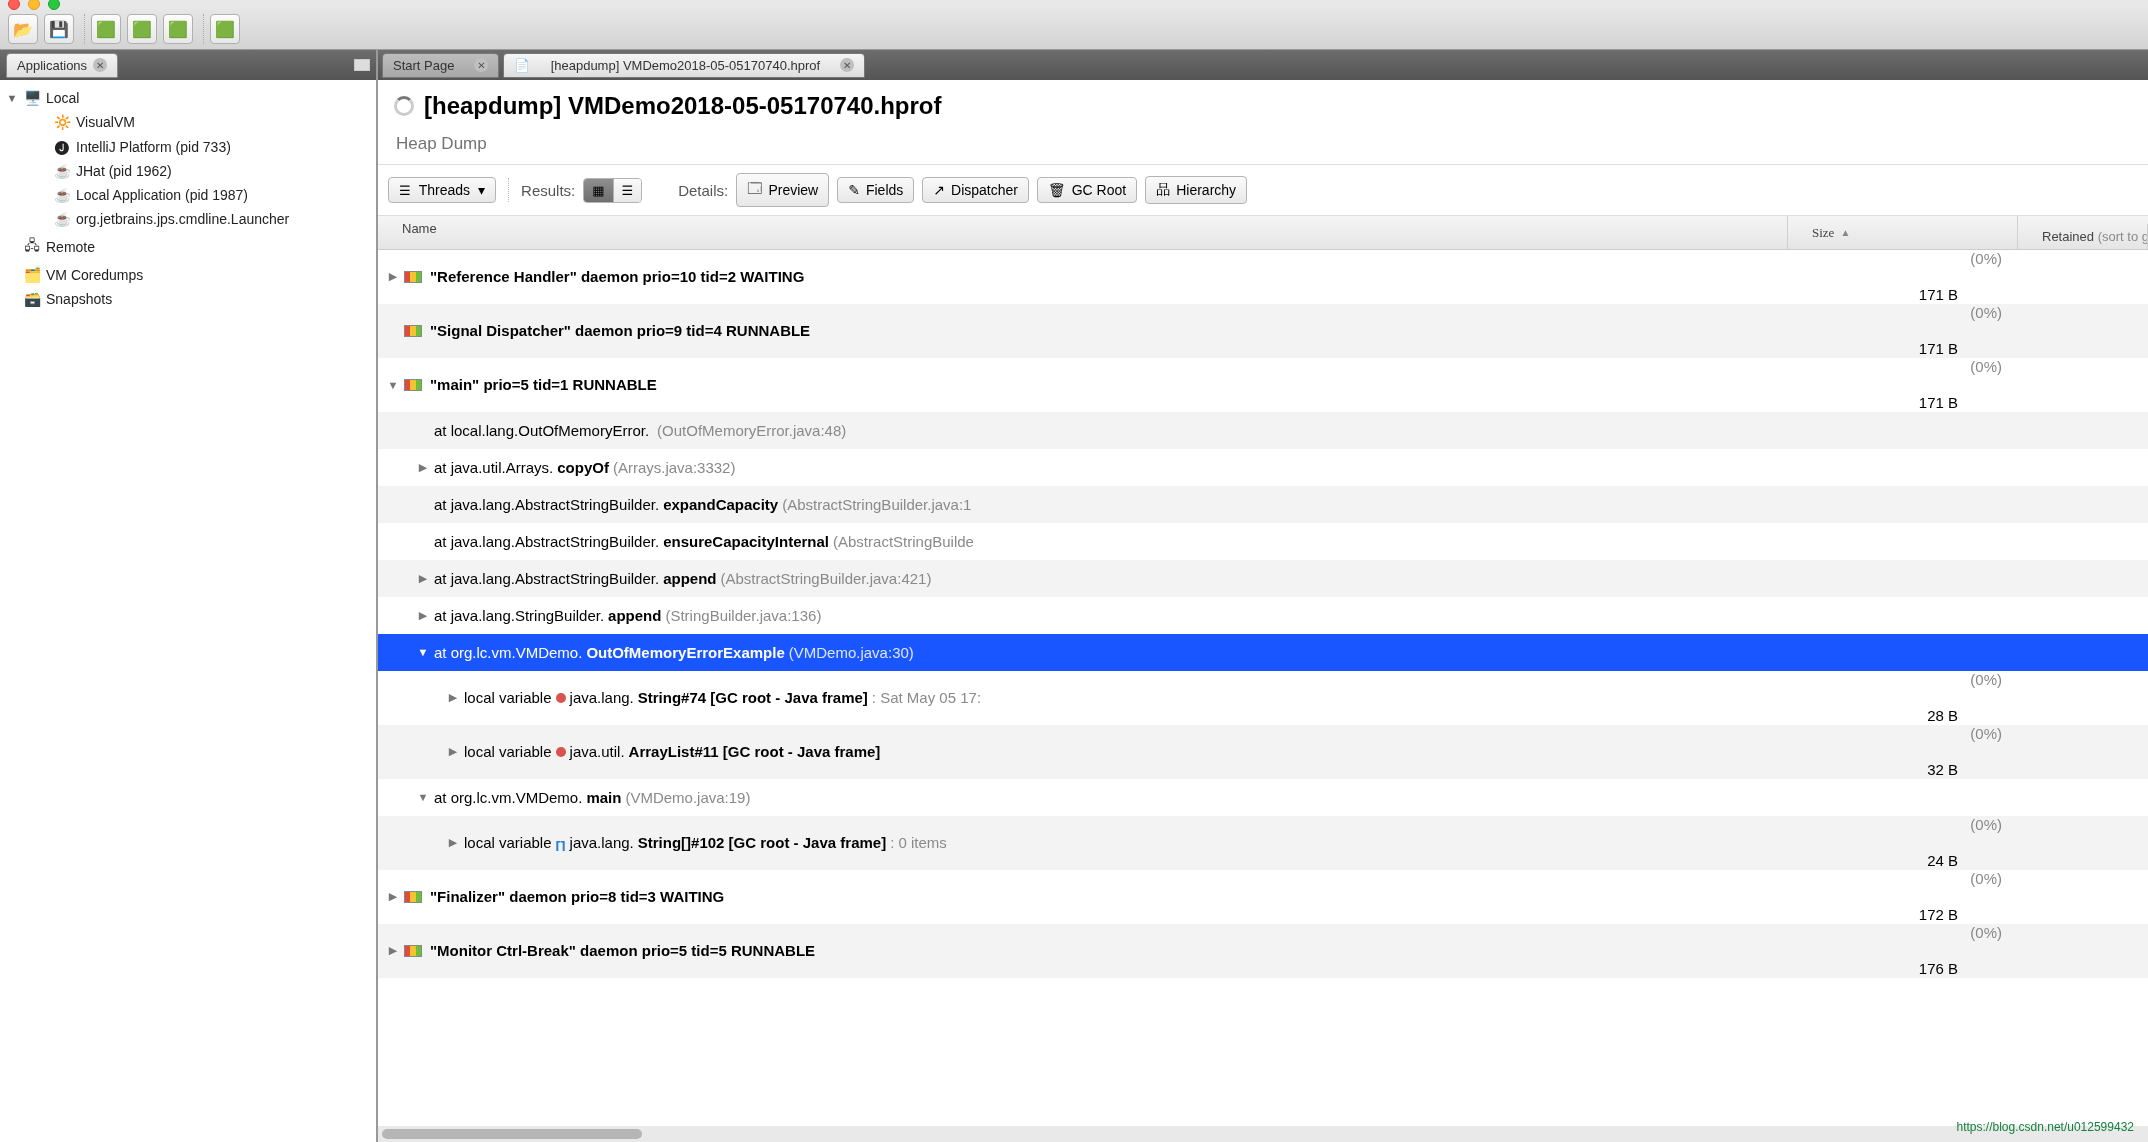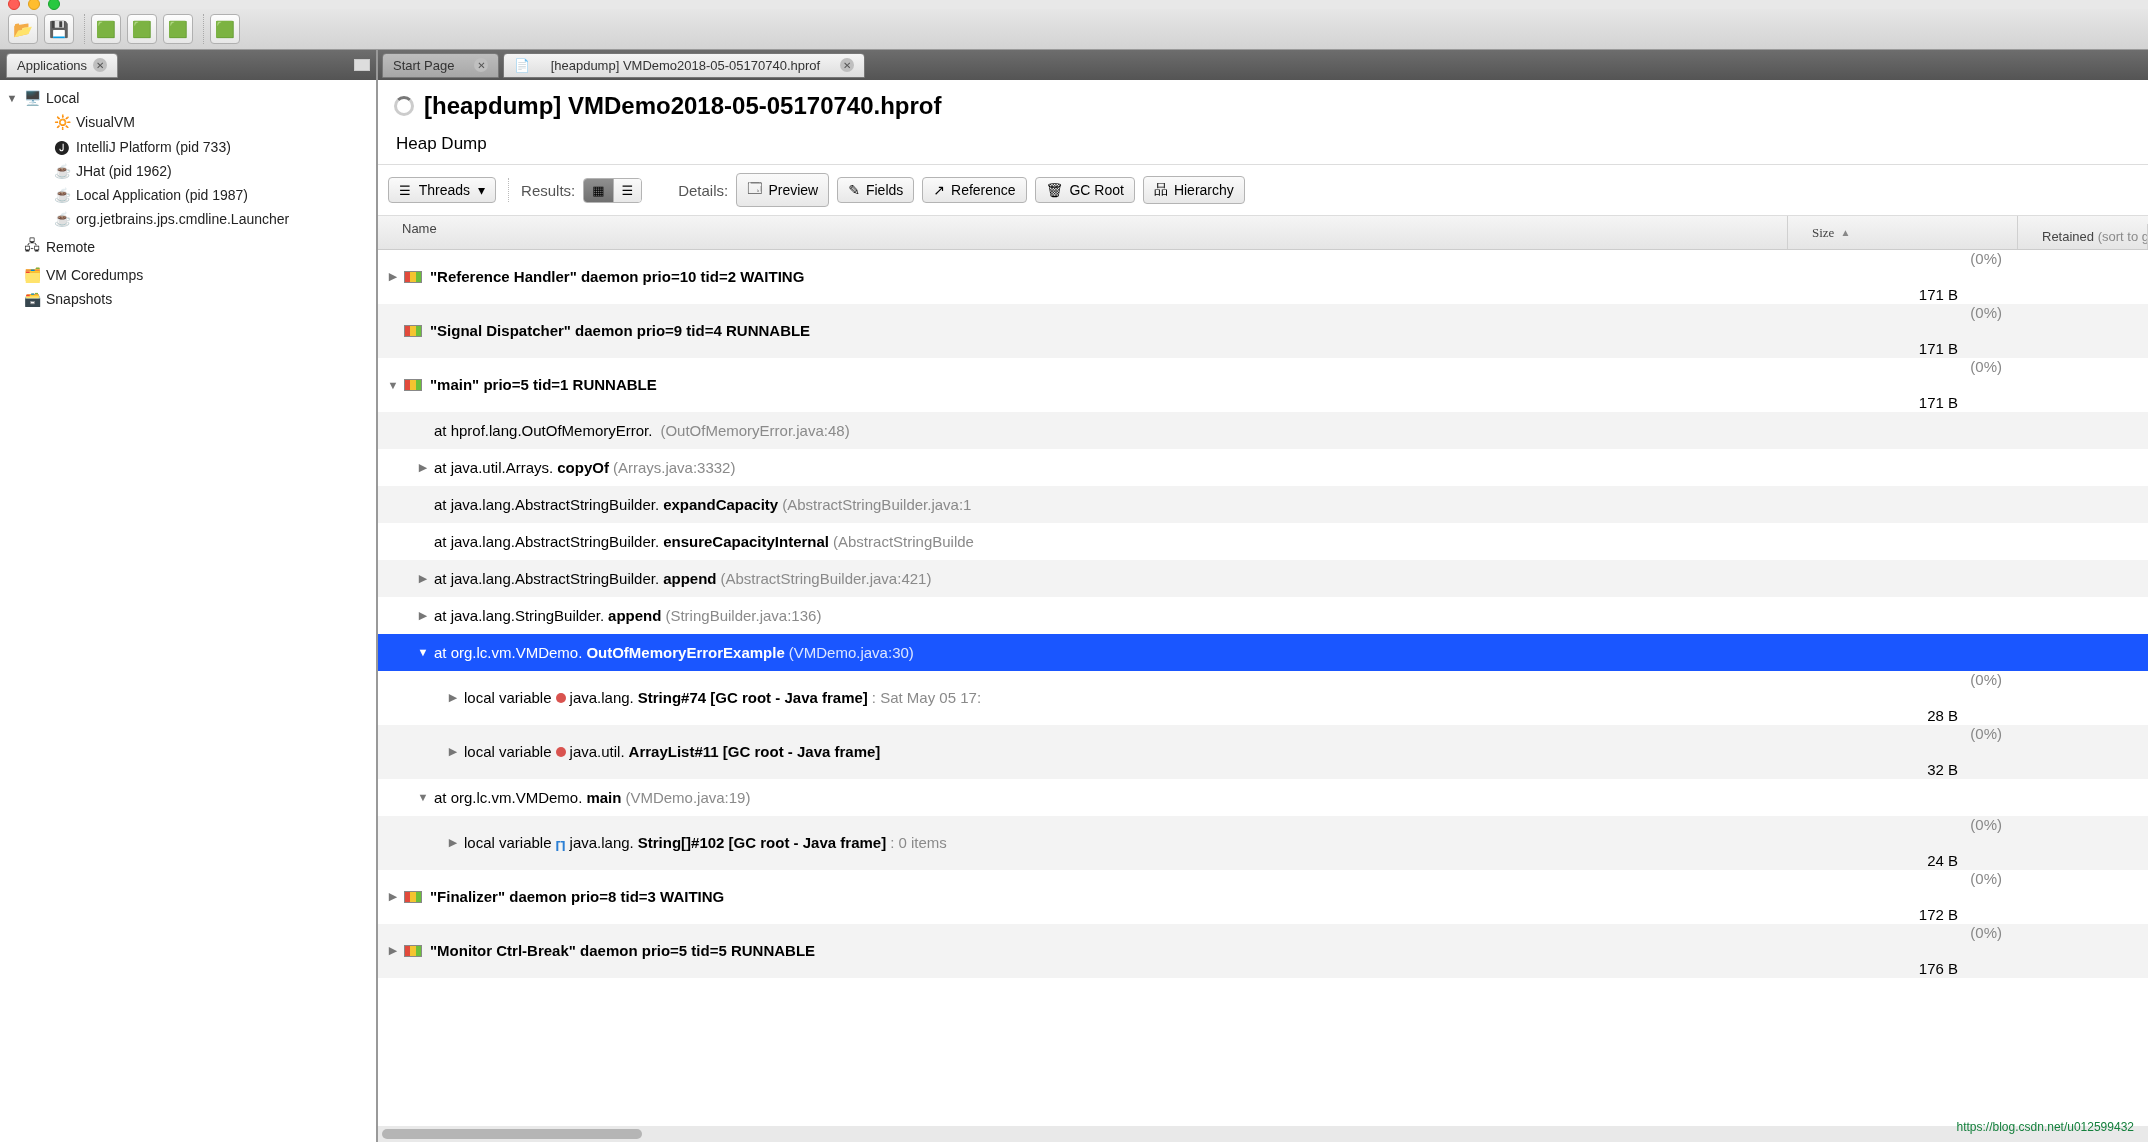--- a/index.html
+++ b/index.html
@@ -38,21 +38,21 @@
 
 .content { flex:1; background:#fff; display:flex; flex-direction:column; overflow:hidden; }
 .content-tabbar { height:30px; background:linear-gradient(#6d6d6d,#545454); display:flex; align-items:center; padding:0 4px; gap:4px; }
 .ctab { background:linear-gradient(#f5f5f5,#dedede); color:#333; padding:4px 10px; border-radius:4px 4px 0 0; border:1px solid #777; display:flex; align-items:center; gap:20px; font-size:13px; }
 .ctab.inactive { background:linear-gradient(#bdbdbd,#a7a7a7); }
 .ctab .close { width:14px; height:14px; background:#bfbfbf; border-radius:50%; display:flex; align-items:center; justify-content:center; font-size:10px; color:#555; }
 
 .page-title { padding:12px 16px 8px; font-size:24px; font-weight:bold; display:flex; align-items:center; gap:10px; }
 .spinner { width:20px; height:20px; border:3px solid #ccc; border-top-color:#777; border-radius:50%; }
 
-.subheader { padding:6px 18px 10px; font-size:17px; color:#000000; border-bottom:1px solid #ddd; }
+.subheader { padding:6px 18px 10px; font-size:17px; color:#737373; border-bottom:1px solid #ddd; }
 
 
 .inner-toolbar { display:flex; align-items:center; padding:8px 10px; gap:8px; border-bottom:1px solid #ddd; }
 .it-drop { background:linear-gradient(#fafafa,#e8e8e8); border:1px solid #b4b4b4; border-radius:4px; padding:4px 10px; display:flex; align-items:center; gap:8px; font-size:14px; }
 .it-sep { width:1px; height:24px; border-left:1px dotted #bbb; margin:0 4px; }
 .it-label { font-size:15px; color:#555; }
 .it-seg { display:flex; border:1px solid #b4b4b4; border-radius:4px; overflow:hidden; }
 .it-seg-btn { padding:4px 8px; background:linear-gradient(#fafafa,#e8e8e8); border-right:1px solid #b4b4b4; display:flex; align-items:center; }
 .it-seg-btn:last-child{border:none;}
 .it-seg-btn.active { background:linear-gradient(#8f8f8f,#707070); }
@@ -214,21 +214,21 @@
       <div class="it-btn">
           <span>🗔</span>
           <span>Preview</span>
         </div>
       <div class="it-btn">
           <span>✎</span>
           <span>Fields</span>
         </div>
       <div class="it-btn">
           <span>↗</span>
-          <span>Reference</span>
+          <span>Dispatcher</span>
         </div>
       <div class="it-btn">
           <span>🗑</span>
           <span>GC Root</span>
         </div>
       <div class="it-btn">
           <span>品</span>
           <span>Hierarchy</span>
         </div>
     </div>
@@ -275,21 +275,21 @@
           </div>
           <div class="td-size">
             <span class="td-size-val">171 B</span>
             <span class="td-size-pct">(0%)</span>
           </div>
           <div class="td-ret"></div>
         </div>
         <div class="trow alt">
           <div class="td-name" style="padding-left: 38px;">
             <span class="tw"></span>
-            <span>at hprof.lang.OutOfMemoryError.</span>
+            <span>at local.lang.OutOfMemoryError.</span>
             <span class="bold"><init></init></span>
             <span class="dim"> (OutOfMemoryError.java:48)</span>
           </div>
           <div class="td-size">
             <span class="td-size-val"></span>
             <span class="td-size-pct"></span>
           </div>
           <div class="td-ret"></div>
         </div>
         <div class="trow">

